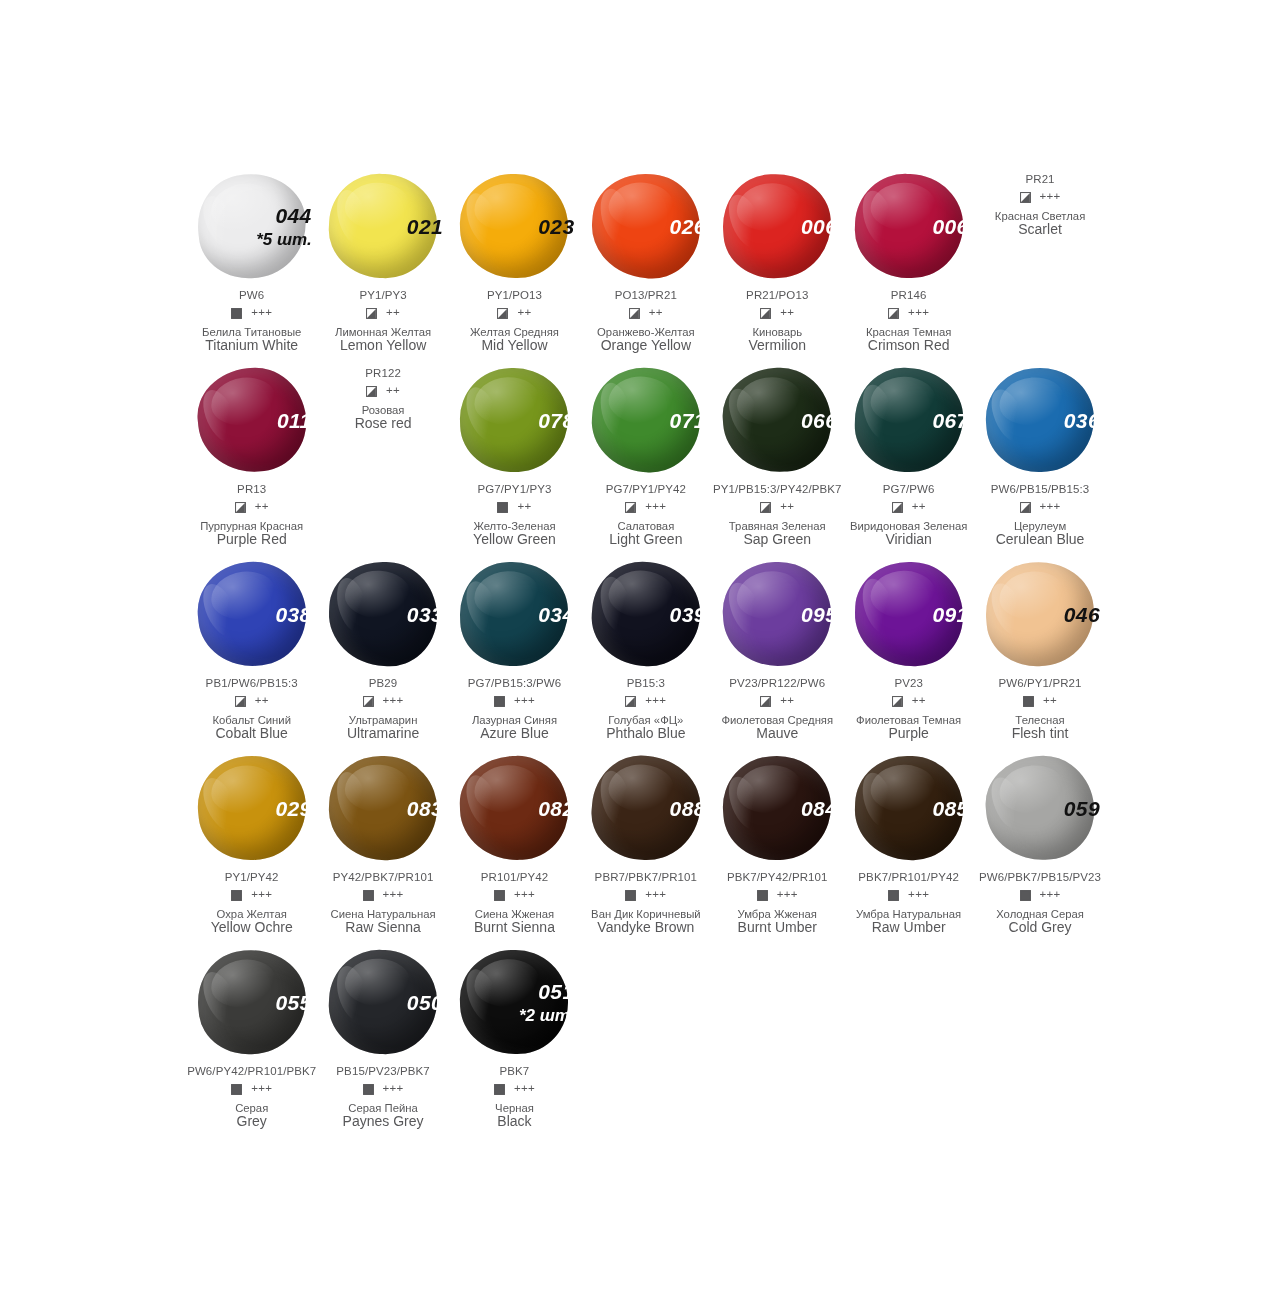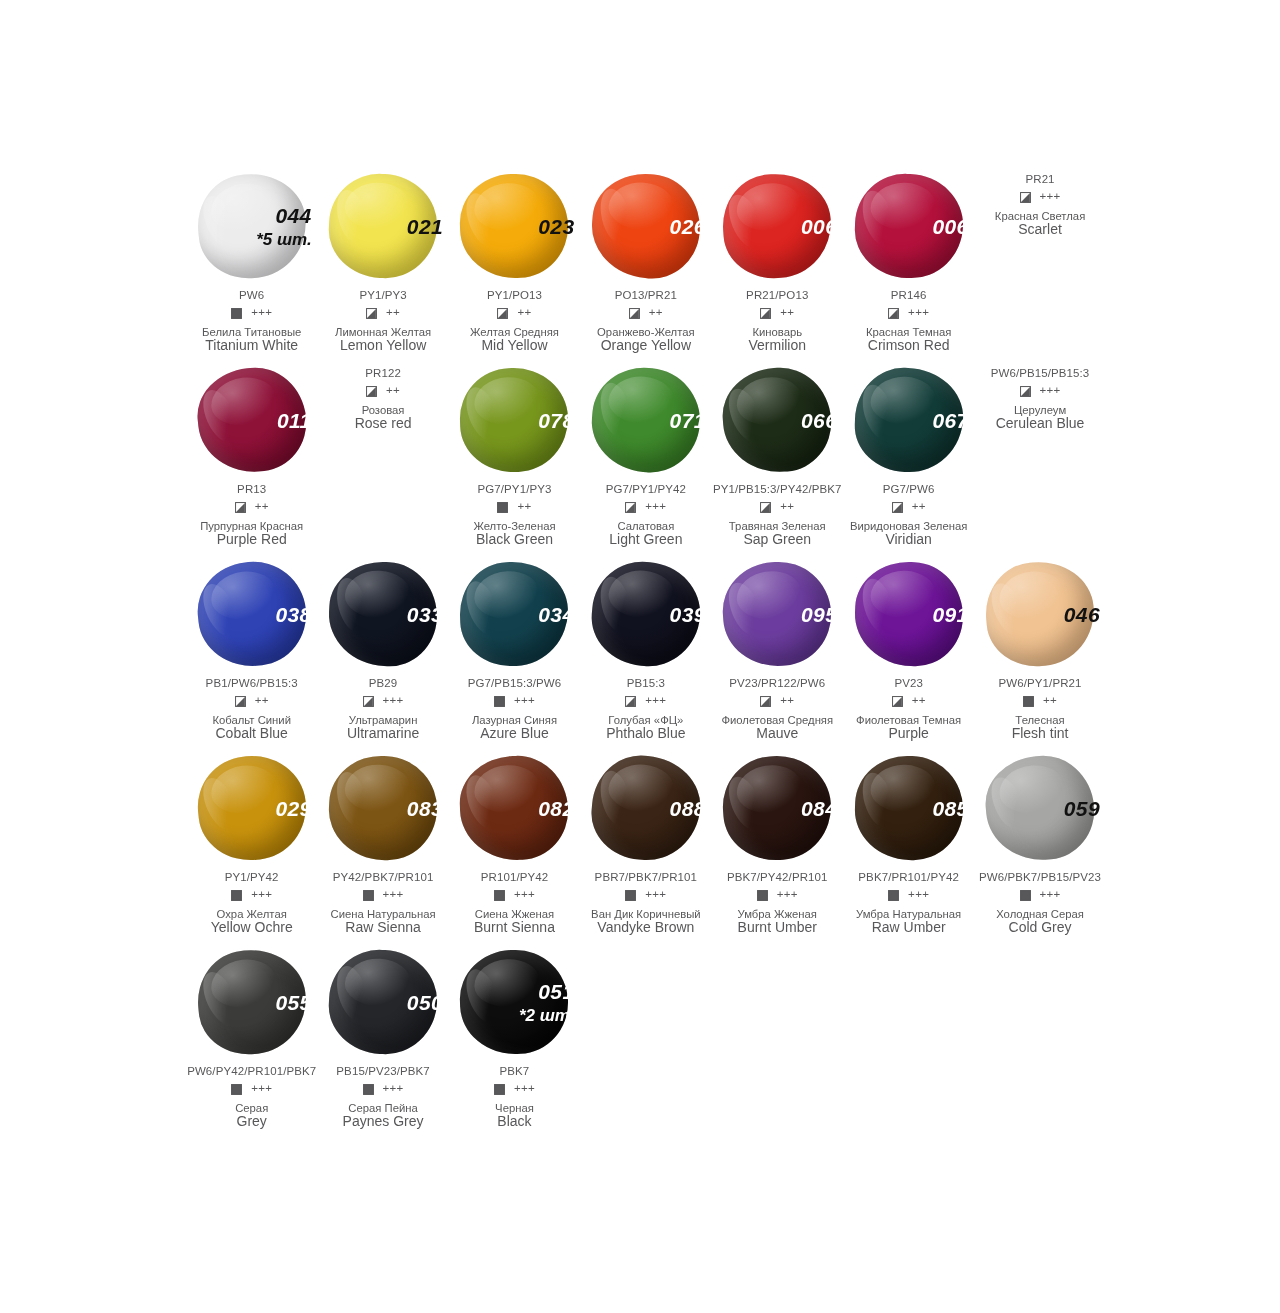--- a/index.html
+++ b/index.html
@@ -346,21 +346,21 @@
         </div>
         <div class="pigment">PG7/PY1/PY3</div>
         <div class="opacity-row">
           <svg class="op-icon" viewBox="0 0 12 12">
             <rect x="0.6" y="0.6" width="10.8" height="10.8" fill="#58585a" stroke="#58585a" stroke-width="1.1"></rect>
           </svg>
           <span class="perm">++</span>
         </div>
         <div class="names">
           <span class="name-ru">Желто-Зеленая</span>
-          <span class="name-en">Black Green</span>
+          <span class="name-en">Yellow Green</span>
         </div>
       </div>
       <div class="cell">
         <div class="blob-wrap">
           <div class="blob speck" style="background: radial-gradient(at 36% 30%, rgb(63, 138, 44) 0%, rgb(63, 138, 44) 42%, rgb(45, 107, 29) 100%); border-radius: 50% 50% 47% 53% / 48% 52% 51% 49%; transform: translate(-50%, -50%) rotate(5deg);"></div>
           <div class="blob-labels">
             <div class="blob-code light-text">071</div>
           </div>
         </div>
         <div class="pigment">PG7/PY1/PY42</div>
@@ -410,20 +410,26 @@
             <polygon points="1.2,10.8 10.8,1.2 10.8,10.8" fill="#58585a"></polygon>
           </svg>
           <span class="perm">++</span>
         </div>
         <div class="names">
           <span class="name-ru">Виридоновая Зеленая</span>
           <span class="name-en">Viridian</span>
         </div>
       </div>
       <div class="cell">
+        <div class="blob-wrap">
+          <div class="blob" style="background: radial-gradient(at 36% 30%, rgb(27, 108, 176) 0%, rgb(27, 108, 176) 42%, rgb(17, 85, 143) 100%); border-radius: 48% 52% 49% 51% / 50% 50% 53% 47%; transform: translate(-50%, -50%) rotate(-5deg);"></div>
+          <div class="blob-labels">
+            <div class="blob-code light-text">036</div>
+          </div>
+        </div>
         <div class="pigment">PW6/PB15/PB15:3</div>
         <div class="opacity-row">
           <svg class="op-icon" viewBox="0 0 12 12">
             <rect x="0.6" y="0.6" width="10.8" height="10.8" fill="#ffffff" stroke="#58585a" stroke-width="1.1"></rect>
             <polygon points="1.2,10.8 10.8,1.2 10.8,10.8" fill="#58585a"></polygon>
           </svg>
           <span class="perm">+++</span>
         </div>
         <div class="names">
           <span class="name-ru">Церулеум</span>

